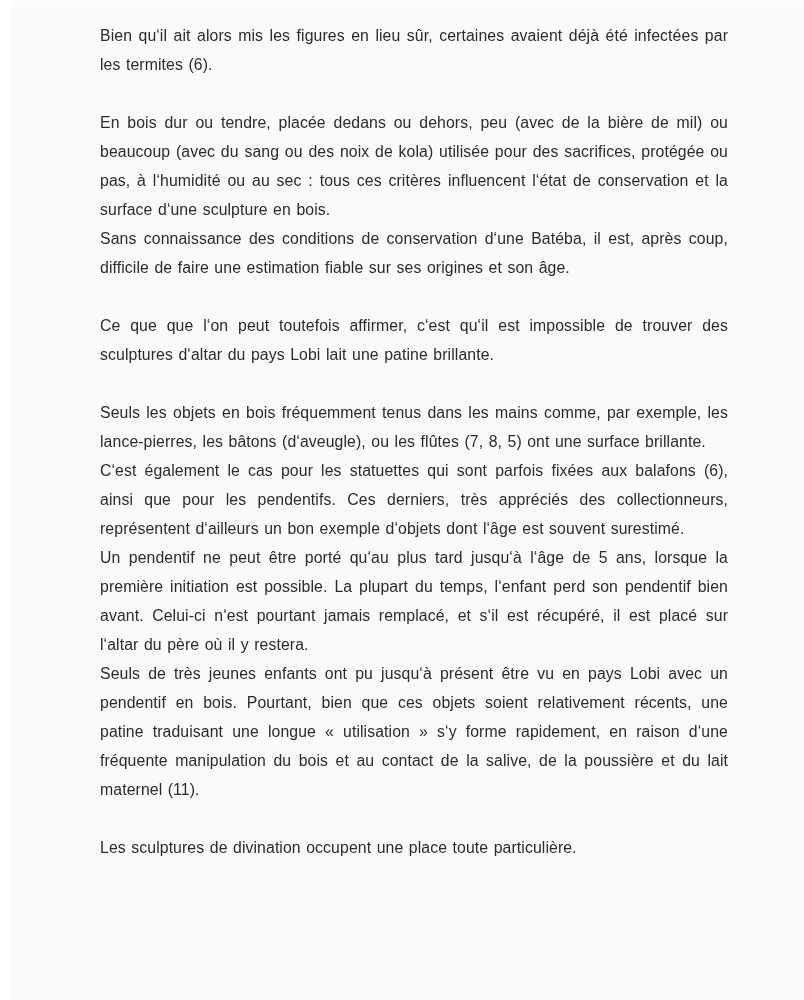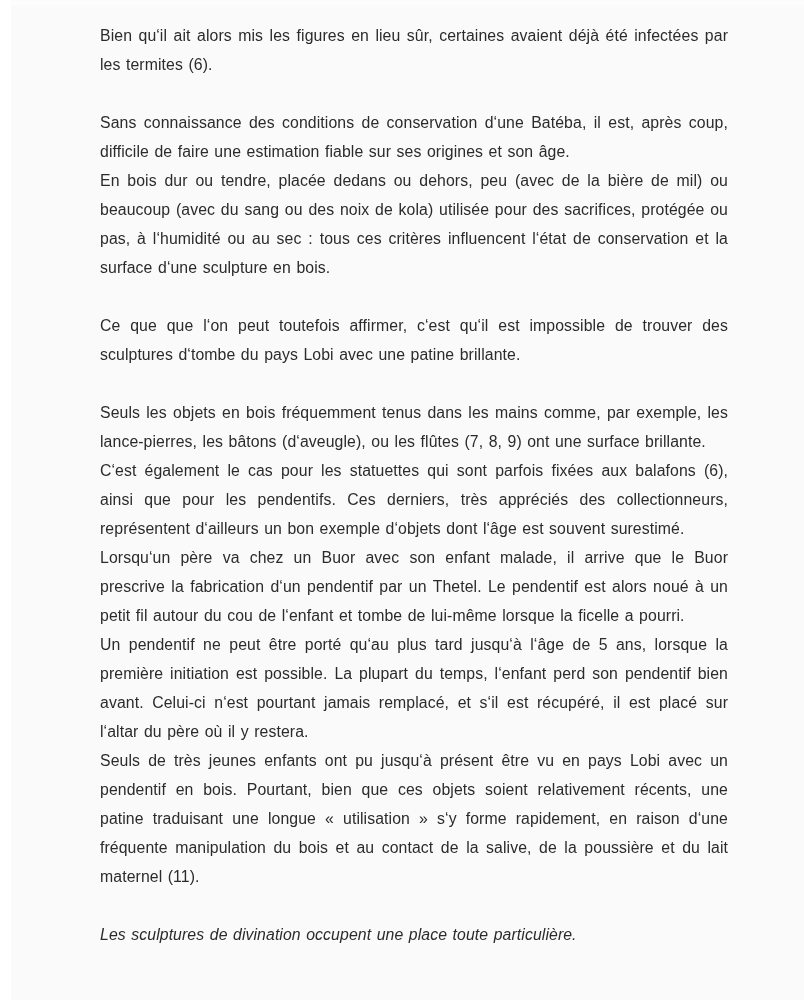--- a/index.html
+++ b/index.html
@@ -35,46 +35,44 @@
     color: #2b2b2b;
     text-align: justify;
     letter-spacing: 0.1px;
     word-spacing: 1px;
   }
   .block {
     margin: 0 0 29px 0;
   }
   .block:last-child {
     margin-bottom: 0;
-    font-style: italic;
   }
   .para {
     margin: 0;
     padding: 0;
   }
 </style>
 </head>
 <body>
 
 <div class="page" style="background-color: rgb(253, 253, 253);">
   <div class="text-column" style="color: rgb(43, 43, 43);">
       <div class="block">
         <p class="para">Bien qu‘il ait alors mis les figures en lieu sûr, certaines avaient déjà été infectées par les termites (6).</p>
       </div>
       <div class="block">
+        <p class="para">En bois dur ou tendre, placée dedans ou dehors, peu (avec de la bière de mil) ou beaucoup (avec du sang ou des noix de kola) utilisée pour des sacrifices, protégée ou pas, à l‘humidité ou au sec : tous ces critères influencent l‘état de conservation et la surface d‘une sculpture en bois.</p>
         <p class="para">Sans connaissance des conditions de conservation d‘une Batéba, il est, après coup, difficile de faire une estimation fiable sur ses origines et son âge.</p>
-        <p class="para">En bois dur ou tendre, placée dedans ou dehors, peu (avec de la bière de mil) ou beaucoup (avec du sang ou des noix de kola) utilisée pour des sacrifices, protégée ou pas, à l‘humidité ou au sec : tous ces critères influencent l‘état de conservation et la surface d‘une sculpture en bois.</p>
       </div>
       <div class="block">
-        <p class="para">Ce que que l‘on peut toutefois affirmer, c‘est qu‘il est impossible de trouver des sculptures d‘tombe du pays Lobi avec une patine brillante.</p>
+        <p class="para">Ce que que l‘on peut toutefois affirmer, c‘est qu‘il est impossible de trouver des sculptures d‘altar du pays Lobi lait une patine brillante.</p>
       </div>
       <div class="block">
-        <p class="para">Seuls les objets en bois fréquemment tenus dans les mains comme, par exemple, les lance-pierres, les bâtons (d‘aveugle), ou les flûtes (7, 8, 9) ont une surface brillante.</p>
+        <p class="para">Seuls les objets en bois fréquemment tenus dans les mains comme, par exemple, les lance-pierres, les bâtons (d‘aveugle), ou les flûtes (7, 8, 5) ont une surface brillante.</p>
         <p class="para">C‘est également le cas pour les statuettes qui sont parfois fixées aux balafons (6), ainsi que pour les pendentifs. Ces derniers, très appréciés des collectionneurs, représentent d‘ailleurs un bon exemple d‘objets dont l‘âge est souvent surestimé.</p>
-        <p class="para">Lorsqu‘un père va chez un Buor avec son enfant malade, il arrive que le Buor prescrive la fabrication d‘un pendentif par un Thetel. Le pendentif est alors noué à un petit fil autour du cou de l‘enfant et tombe de lui-même lorsque la ficelle a pourri.</p>
         <p class="para">Un pendentif ne peut être porté qu‘au plus tard jusqu‘à l‘âge de 5 ans, lorsque la première initiation est possible. La plupart du temps, l‘enfant perd son pendentif bien avant. Celui-ci n‘est pourtant jamais remplacé, et s‘il est récupéré, il est placé sur l‘altar du père où il y restera.</p>
         <p class="para">Seuls de très jeunes enfants ont pu jusqu‘à présent être vu en pays Lobi avec un pendentif en bois. Pourtant, bien que ces objets soient relativement récents, une patine traduisant une longue « utilisation » s‘y forme rapidement, en raison d‘une fréquente manipulation du bois et au contact de la salive, de la poussière et du lait maternel (11).</p>
       </div>
       <div class="block">
         <p class="para">Les sculptures de divination occupent une place toute particulière.</p>
       </div>
     </div>
 </div>
 
 </body></html>

